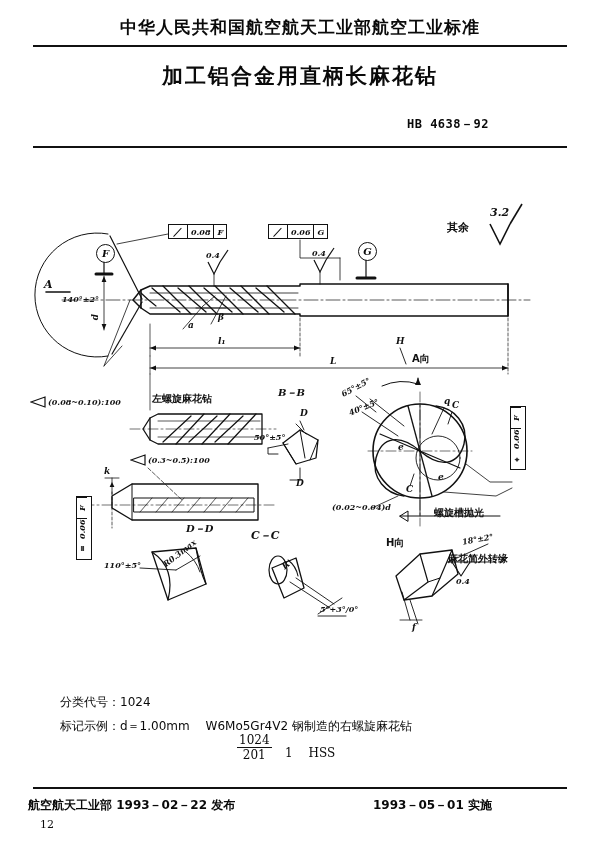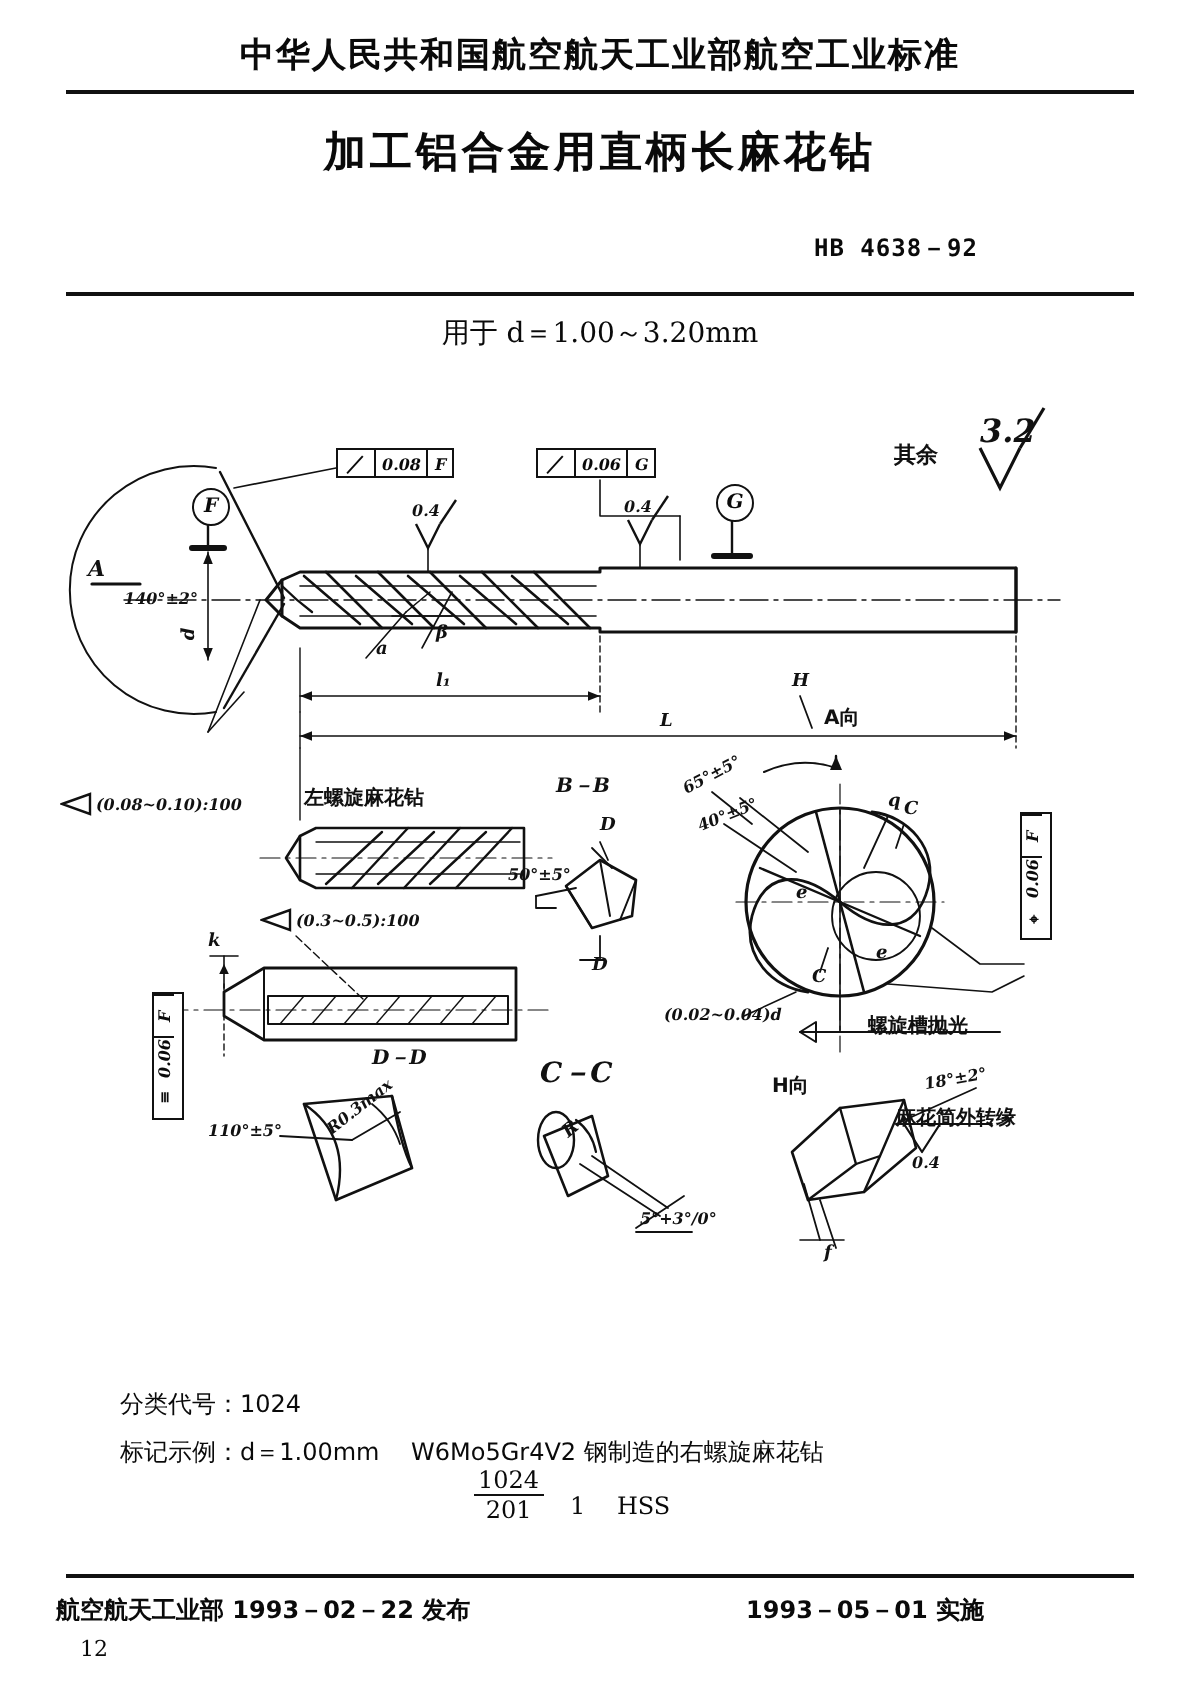--- a/index.html
+++ b/index.html
@@ -97,21 +97,20 @@
 
 <div class="page">
 
   <div class="std-line">中华人民共和国航空航天工业部航空工业标准</div>
   <div class="rule1"></div>
 
   <div class="title">加工铝合金用直柄长麻花钻</div>
   <div class="stdno">HB 4638－92</div>
 
   <div class="rule2"></div>
-  <div class="applic">用于 d＝1.00～3.20mm</div>
 
   <div class="canvas">
 
     <svg width="600" height="460" viewBox="0 0 600 460">
       <g stroke="#111" fill="none" stroke-linecap="round" stroke-linejoin="round">
 
         <path d="M108 38 A 62 62 0 1 0 108 160" stroke-width="1"></path>
 
         <line x1="110" y1="40" x2="142" y2="103" stroke-width="1.2"></line>
         <line x1="112" y1="158" x2="142" y2="106" stroke-width="1.2"></line>
@@ -304,21 +303,21 @@
 
       <g stroke="#111" fill="none" stroke-width="1.2">
         <path d="M208 66 l6 12 l6 -12"></path>
         <line x1="220" y1="66" x2="228" y2="54"></line>
         <path d="M314 64 l6 12 l6 -12"></path>
         <line x1="326" y1="64" x2="334" y2="52"></line>
       </g>
     </svg>
 
     <div class="ann cn" style="left:447px;top:24px;font-size:11px;font-weight:bold;">其余</div>
-    <div class="ann" style="left:490px;top:10px;font-size:16px;">3.2</div>
+    <div class="ann" style="left:490px;top:10px;font-size:11px;">3.2</div>
 
     <div class="fcf" style="left:168px;top:28px;">
       <div class="sym">／</div>
       <div>0.08</div>
       <div>F</div>
     </div>
     <div class="fcf" style="left:268px;top:28px;">
       <div class="sym">／</div>
       <div>0.06</div>
       <div>G</div>
@@ -382,21 +381,21 @@
     <div class="fcfv" style="left:510px;top:210px;">
       <div>F</div>
       <div>0.06</div>
       <div style="font-style:normal;">⌖</div>
     </div>
 
     <div class="ann" style="left:186px;top:326px;font-size:10px;">D－D</div>
     <div class="ann" style="left:104px;top:364px;font-size:8px;">110°±5°</div>
     <div class="ann" style="left:160px;top:352px;font-size:8px;transform:rotate(-38deg);">R0.3max</div>
 
-    <div class="ann" style="left:270px;top:332px;font-size:14px;">C－C</div>
+    <div class="ann" style="left:251px;top:332px;font-size:11px;">C－C</div>
     <div class="ann" style="left:282px;top:364px;font-size:9px;transform:rotate(-40deg);">R</div>
     <div class="ann" style="left:320px;top:408px;font-size:8px;">5°+3°/0°</div>
 
     <div class="ann cn" style="left:386px;top:340px;font-size:10px;font-weight:bold;">H向</div>
     <div class="ann" style="left:462px;top:338px;font-size:8px;transform:rotate(-10deg);">18°±2°</div>
     <div class="ann cn" style="left:448px;top:356px;font-size:10px;font-weight:bold;text-align:center;">麻花简外转缘</div>
     <div class="ann" style="left:456px;top:380px;font-size:8px;">0.4</div>
     <div class="ann" style="left:412px;top:426px;font-size:9px;">f</div>
 
   </div>

